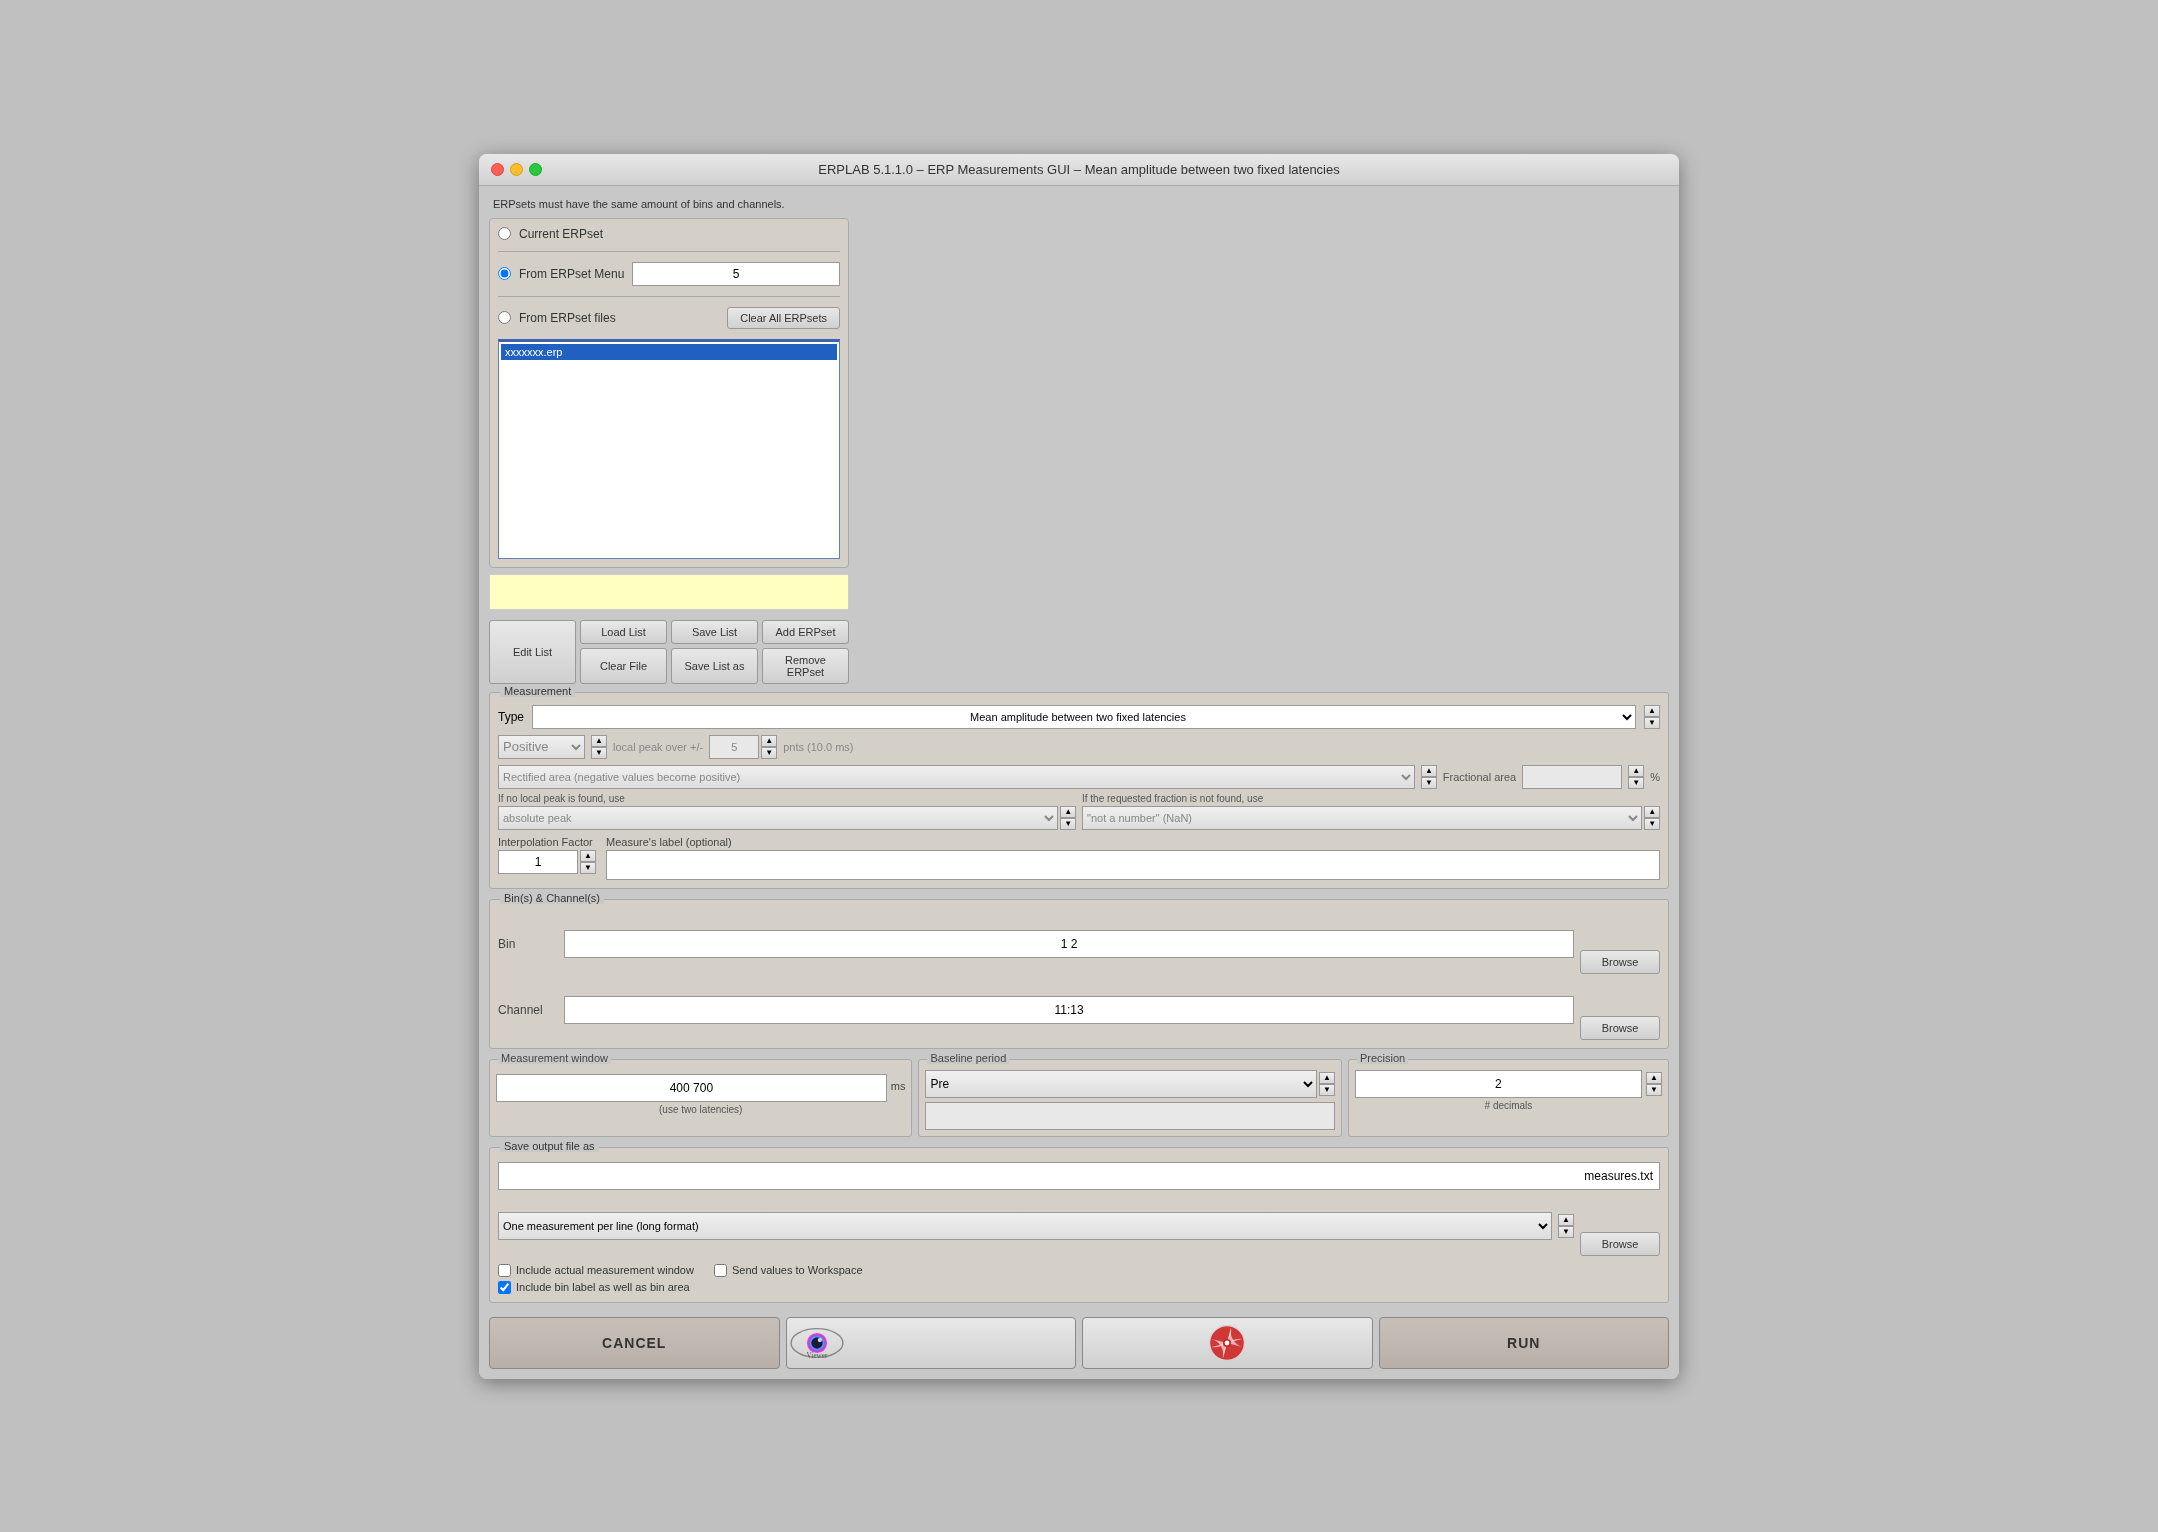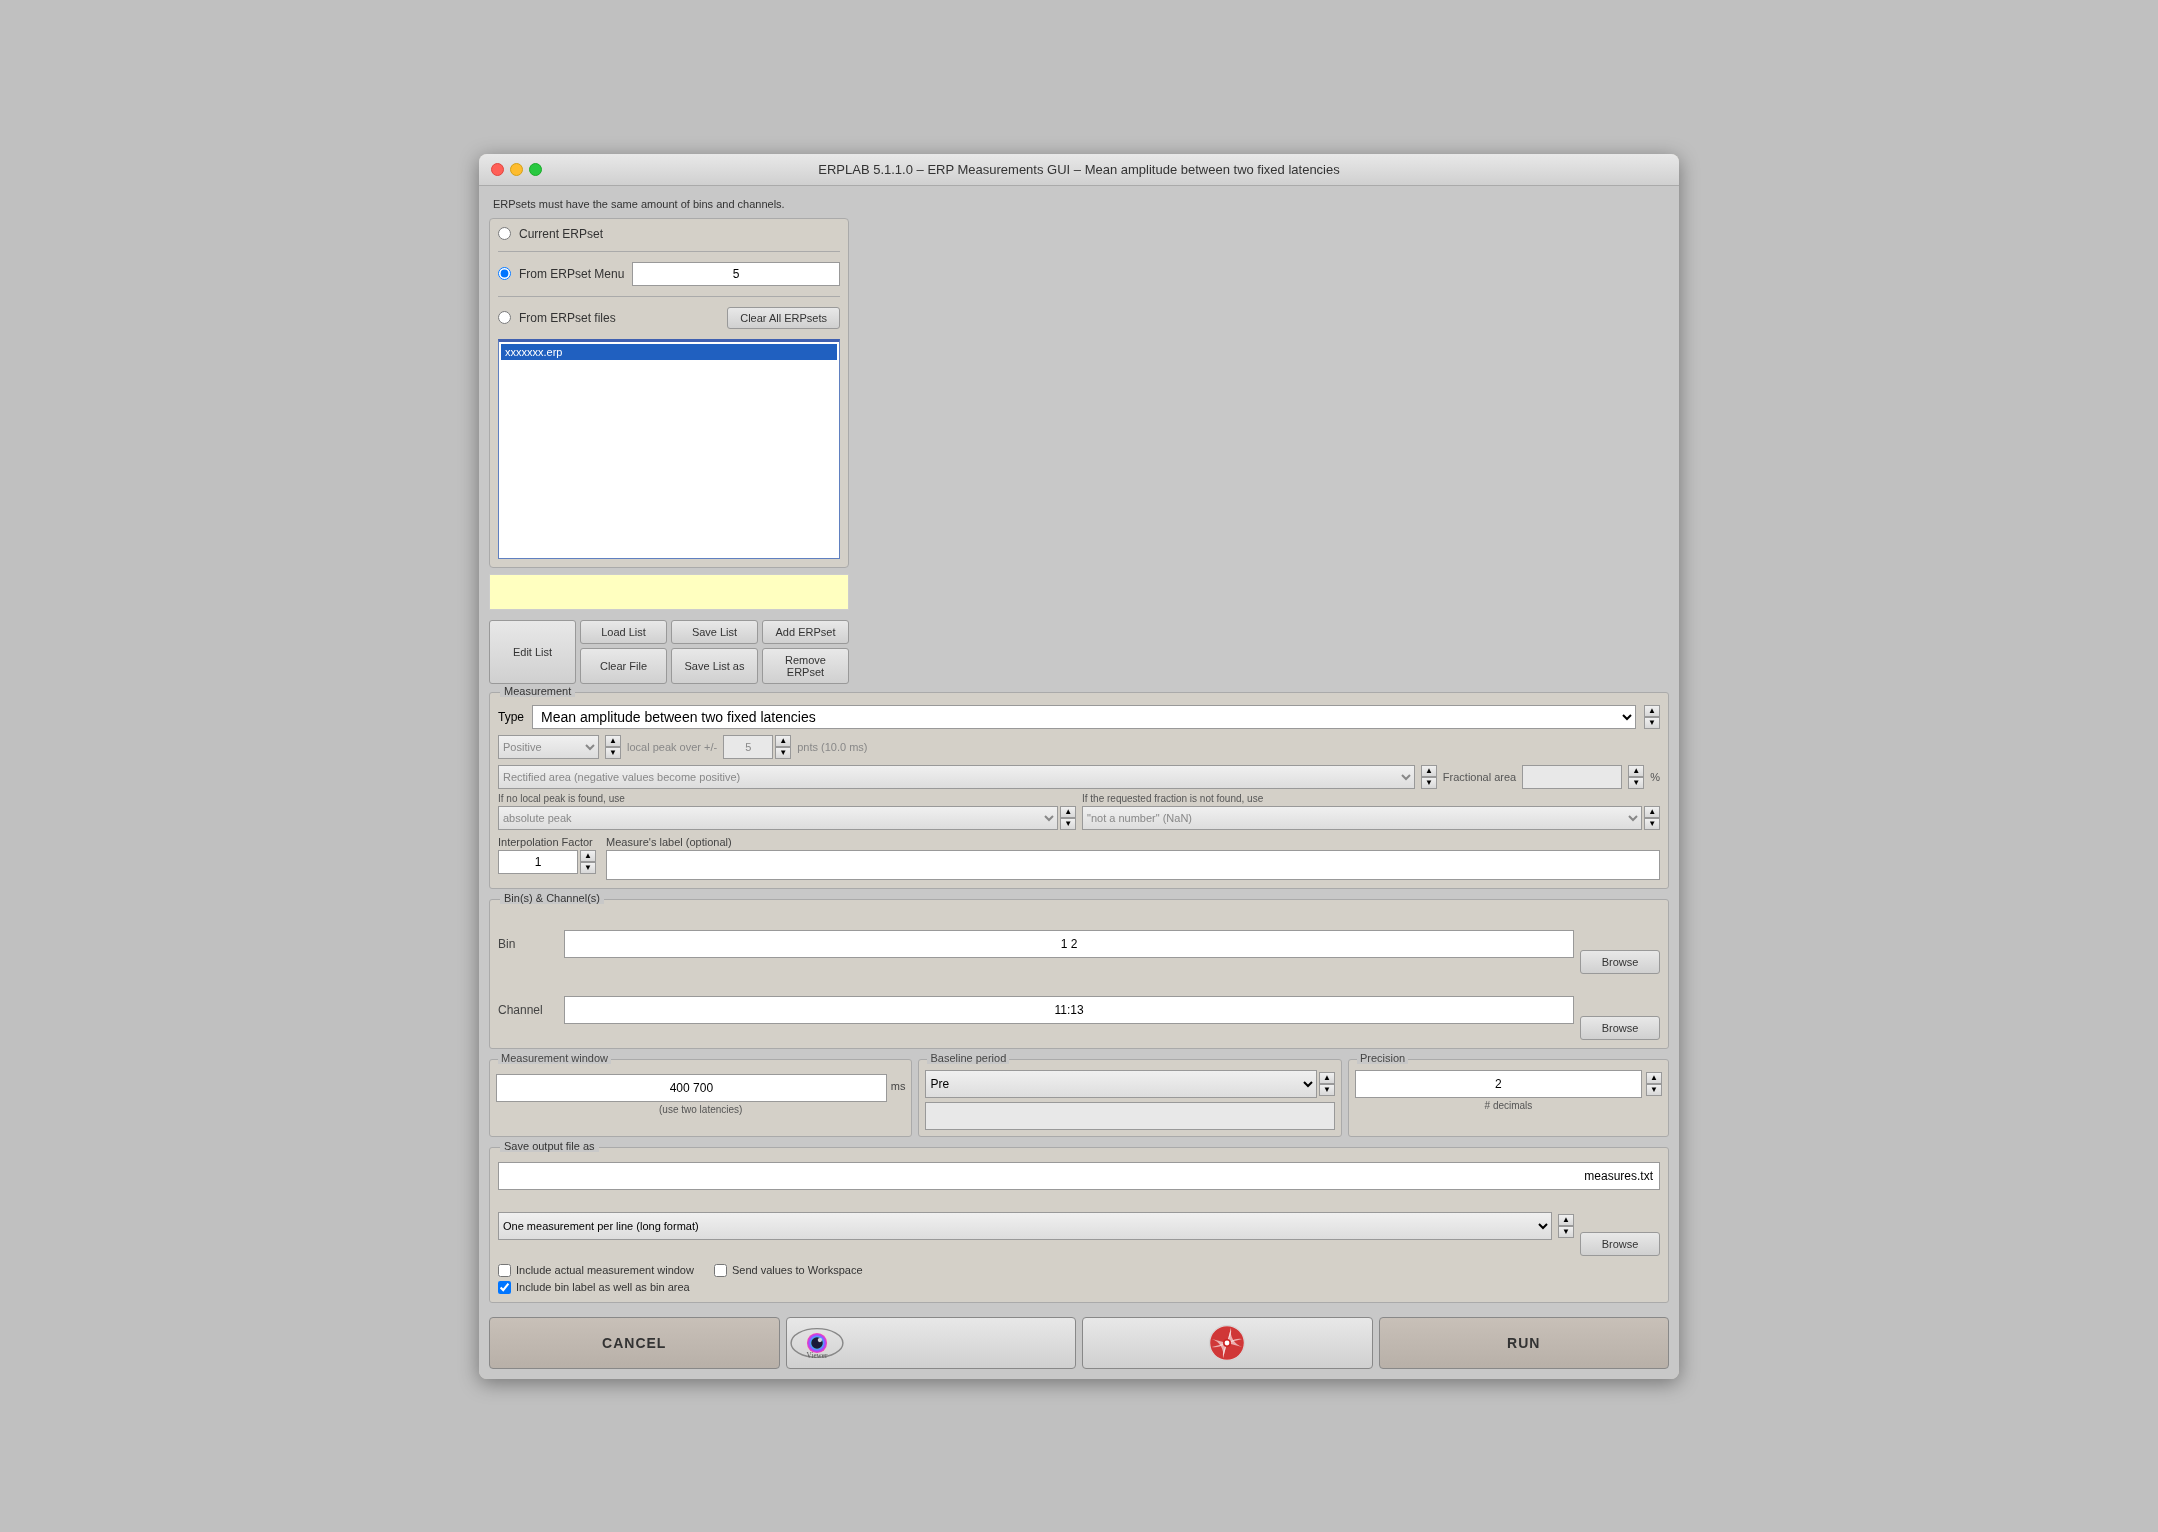--- a/index.html
+++ b/index.html
@@ -164,35 +164,36 @@
       align-items: center;
       gap: 8px;
       margin-top: 4px;
     }
     .measurement-type-row label { font-size: 12px; }
     .select-wide {
       flex: 1;
       height: 24px;
       border: 1px solid #999;
       background: white;
-      font-size: 14px;
+      font-size: 11px;
       padding: 0 4px;
+      text-align: center;
     }
     .measurement-row2 {
       display: flex;
       align-items: center;
       gap: 6px;
       margin-top: 6px;
     }
     .select-sm {
-      width: 101px;
+      width: 87px;
       height: 24px;
       border: 1px solid #999;
       background: linear-gradient(to bottom, #f0f0f0, #ddd);
-      font-size: 11px;
+      font-size: 13px;
     }
     .input-sm {
       width: 80px;
       height: 24px;
       border: 1px solid #999;
       background: #e8e8e8;
       font-size: 11px;
       text-align: center;
       color: #888;
     }

